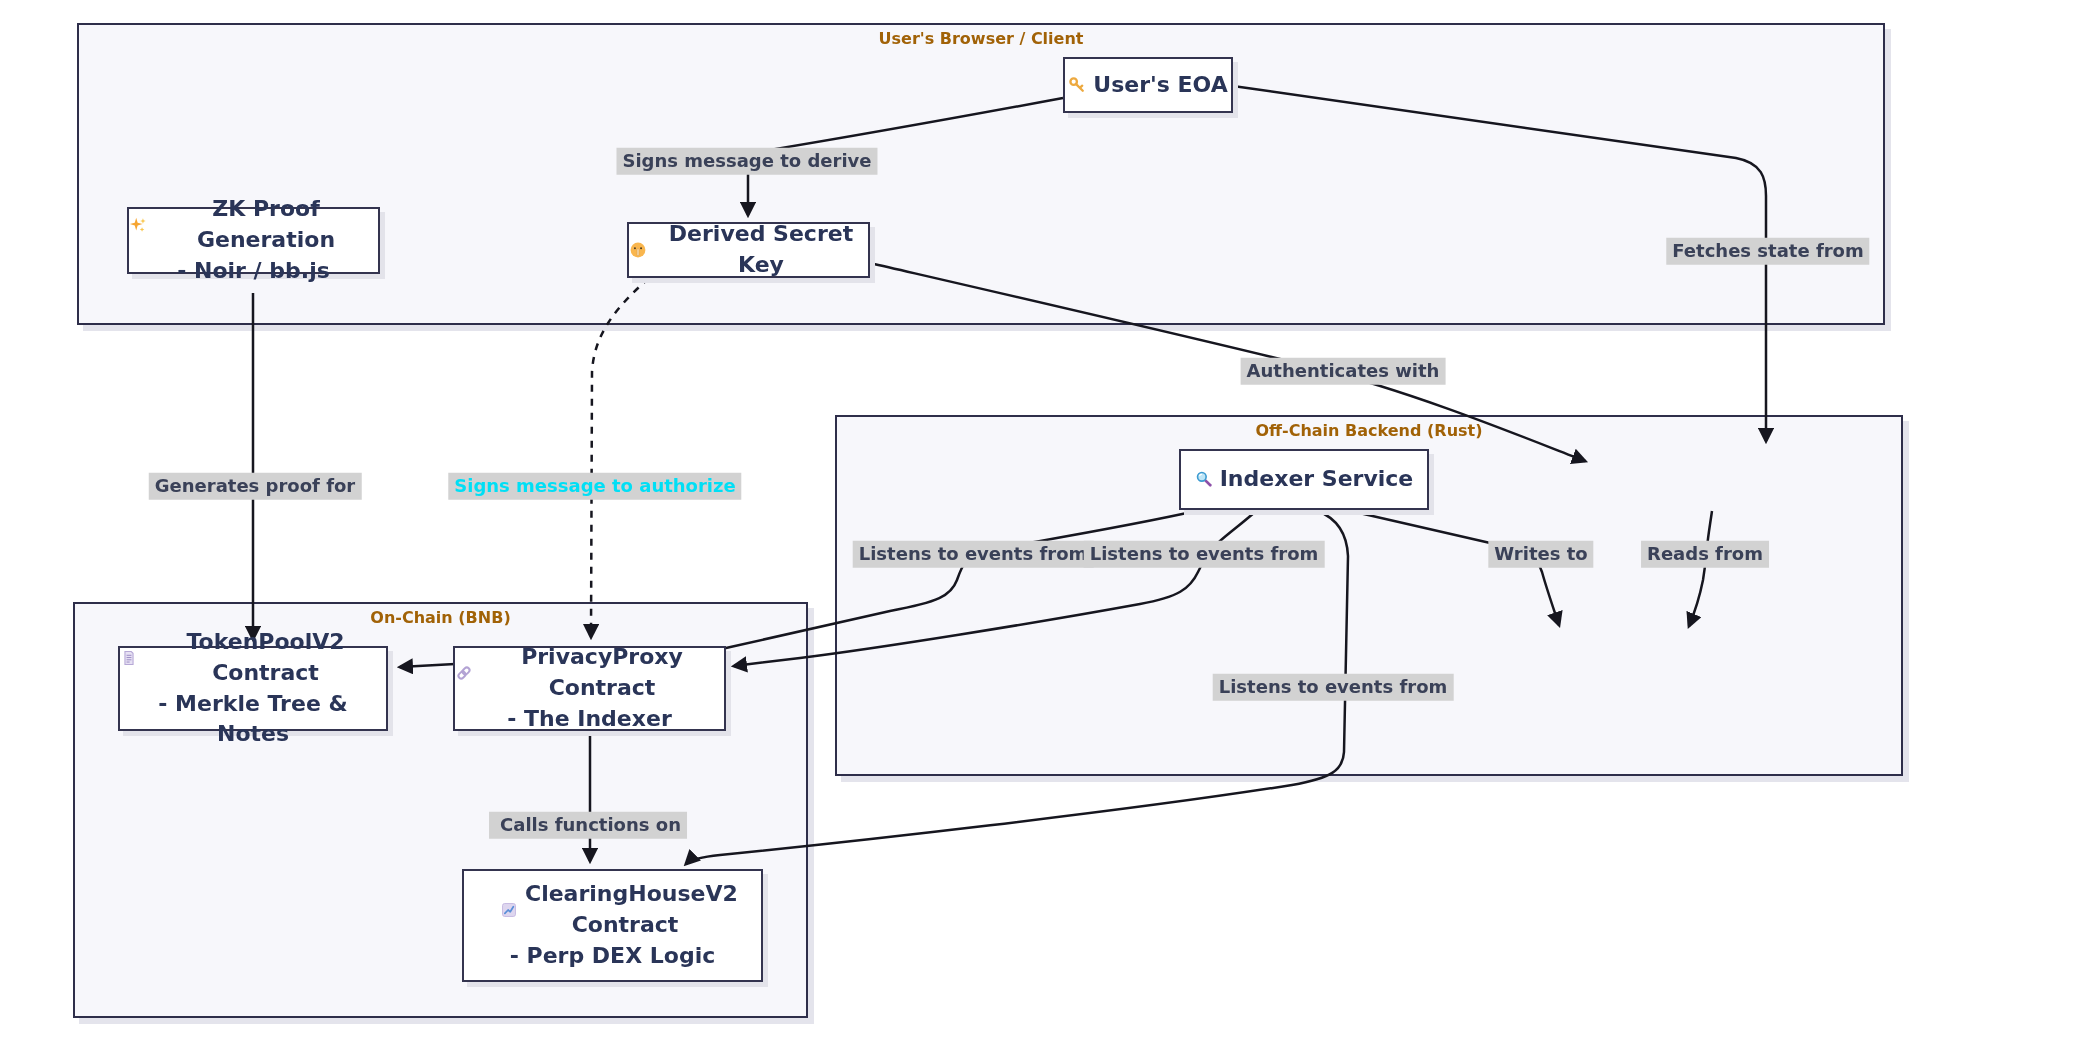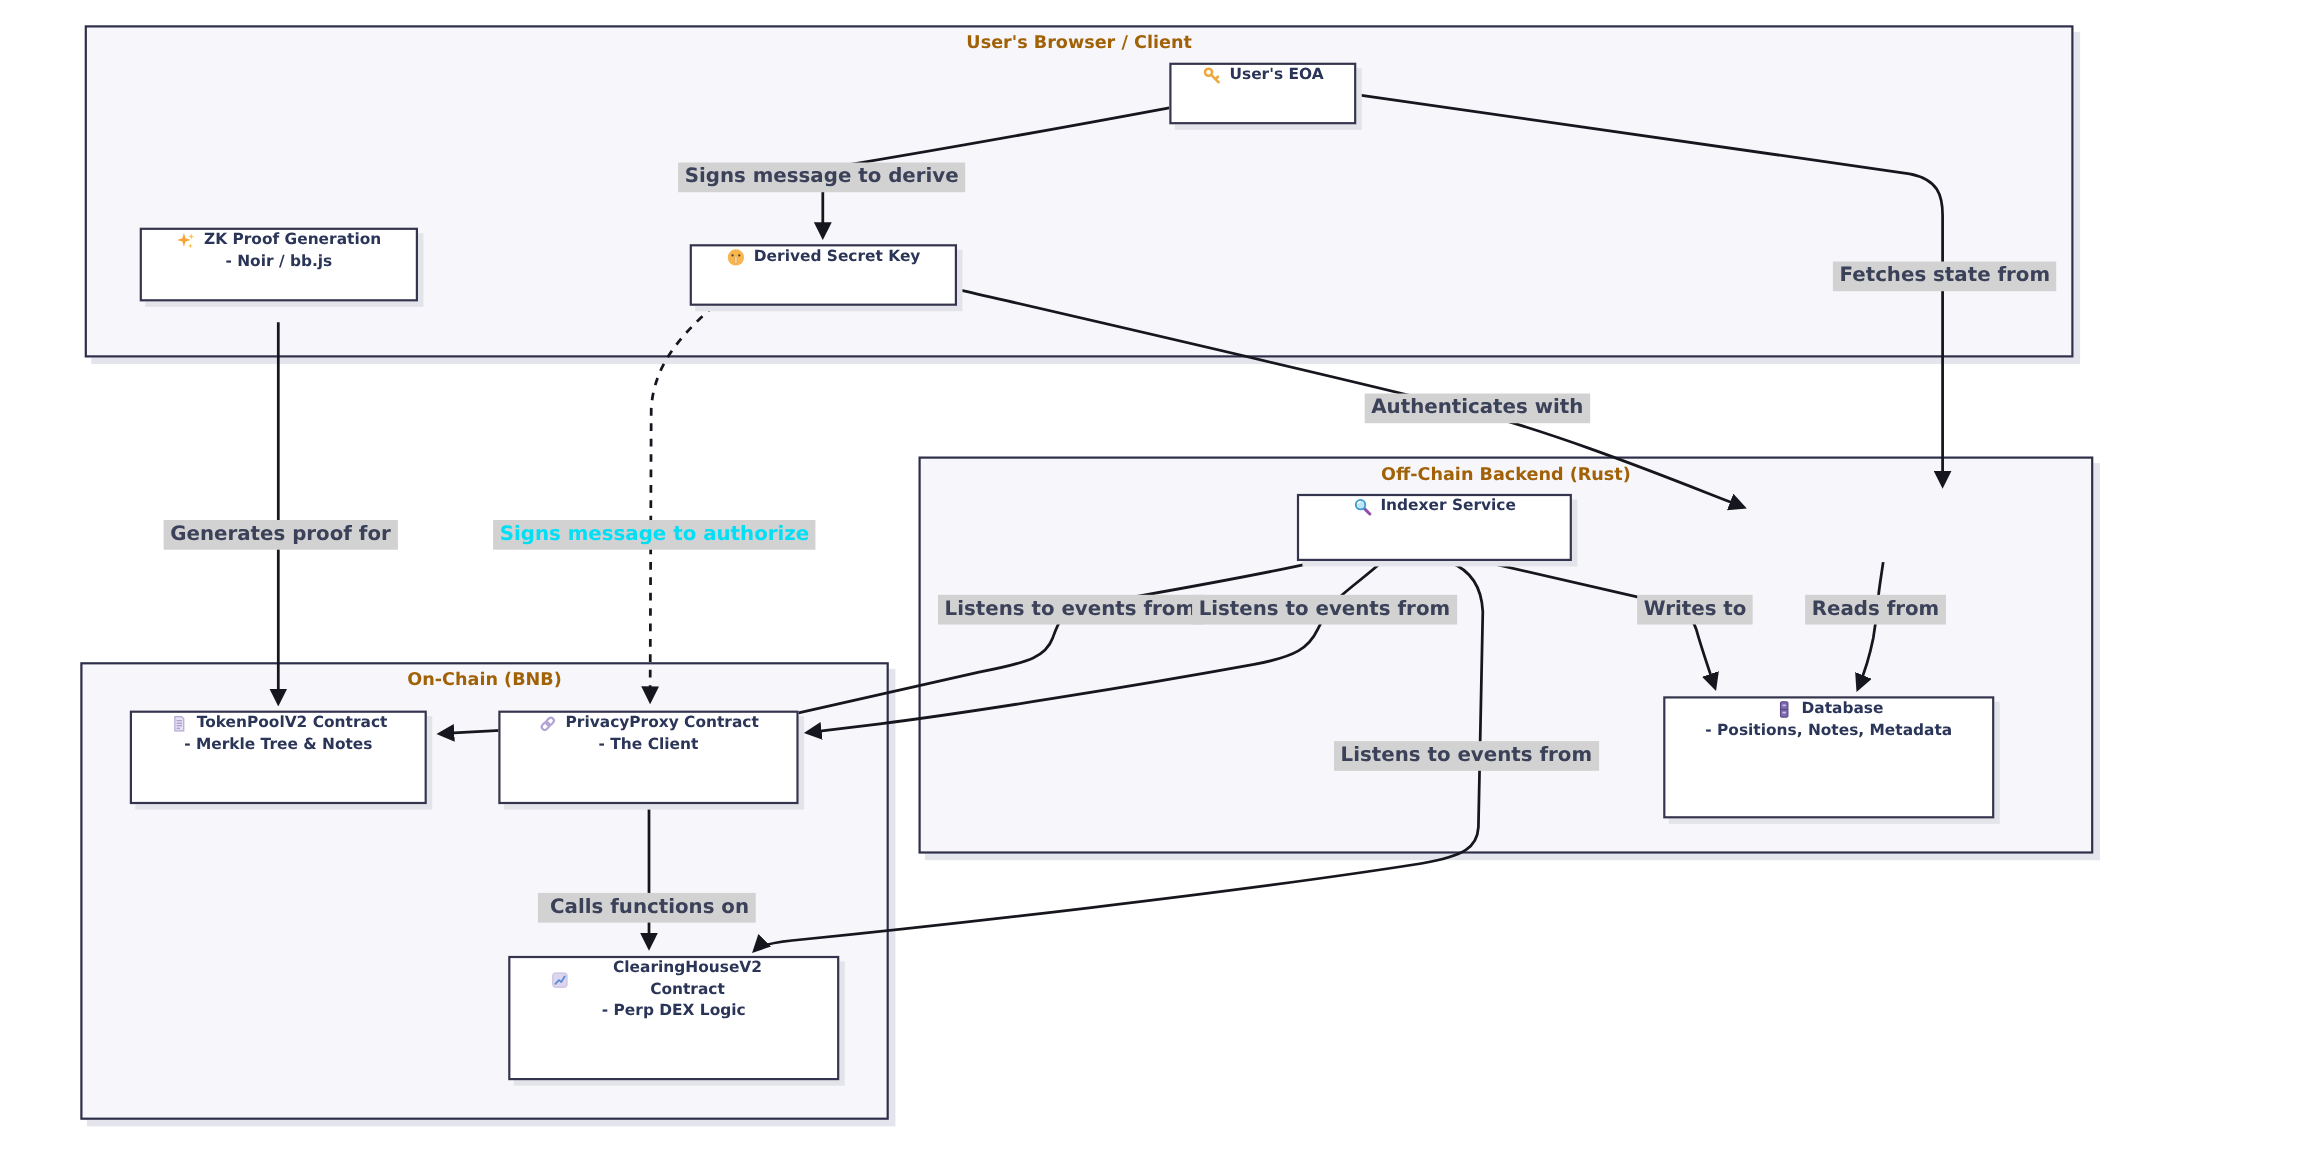--- a/index.html
+++ b/index.html
@@ -43,23 +43,23 @@
   }
   .edge-label.hl{color:var(--c-edge-label-highlight);}
 
   .node{
     position:absolute;
     background:#ffffff;
     border:2px solid var(--c-node-border);
     box-shadow:5px 5px 0 #e3e3ea;
     box-sizing:border-box;
     display:flex;flex-direction:column;
-    align-items:center;
+    align-items:center;justify-content:center;
     color:var(--c-node-text);
-    font-size:14px;font-weight:600;
+    font-size:22px;font-weight:600;
     line-height:1.4;
     text-align:center;
   }
   .node .row{display:flex;align-items:center;justify-content:center;gap:7px;}
   .node .icon{display:inline-flex;width:18px;height:18px;flex:0 0 auto;}
   .node .icon svg{width:18px;height:18px;}
   .node .sub{max-width:92%;}
   #n-clearing .row .lbl{max-width:200px;}
   #n-db .sub{max-width:230px;}
 
@@ -187,34 +187,20 @@
             <path d="M11.5,11.5 L17,17" stroke="#8d4fa8" stroke-width="3" stroke-linecap="round"></path>
             <circle cx="7.6" cy="7.6" r="4.8" fill="#bfe6f7" stroke="#3d9bd1" stroke-width="1.8"></circle>
             <path d="M5.2,6.2 A3 3 0 0 1 7.2,4.8" stroke="#ffffff" stroke-width="1.4" fill="none" stroke-linecap="round"></path>
           </svg>
       </span>
       <span class="lbl">Indexer Service</span>
     </div>
   </div>
 
 
-  <div class="node" id="n-db">
-    <div class="row">
-      <span class="icon">
-        <svg viewBox="0 0 20 20">
-            <rect x="6.2" y="2.2" width="7.6" height="15.6" rx="1.2" fill="#7d68b0" stroke="#56467f" stroke-width="1"></rect>
-            <path d="M6.2,10 L13.8,10" stroke="#56467f" stroke-width="1"></path>
-            <rect x="8.2" y="5" width="3.6" height="1.8" rx="0.6" fill="#cbbfe8"></rect>
-            <rect x="8.2" y="12.2" width="3.6" height="1.8" rx="0.6" fill="#cbbfe8"></rect>
-          </svg>
-      </span>
-      <span class="lbl">Database</span>
-    </div>
-    <div class="sub">- Positions, Notes, Metadata</div>
-  </div>
 
   <div class="node" id="n-tokenpool">
     <div class="row">
       <span class="icon">
         <svg viewBox="0 0 20 20">
             <path d="M5.5,2.8 h7 l2,2 v12.4 h-9 Z" fill="#e6e0f3" stroke="#b6a8d6" stroke-width="1.2"></path>
             <path d="M7.3,7 h5.4 M7.3,9.5 h5.4 M7.3,12 h5.4 M7.3,14.5 h3.4" stroke="#9c8cc4" stroke-width="1.1"></path>
           </svg>
       </span>
       <span class="lbl">TokenPoolV2 Contract</span>
@@ -227,21 +213,21 @@
       <span class="icon">
         <svg viewBox="0 0 20 20">
             <g stroke="#b3a3d4" stroke-width="2.2" fill="none" transform="rotate(-45 10 10)">
               <rect x="2.6" y="7" width="8.4" height="6" rx="3"></rect>
               <rect x="9" y="7" width="8.4" height="6" rx="3"></rect>
             </g>
           </svg>
       </span>
       <span class="lbl">PrivacyProxy Contract</span>
     </div>
-    <div class="sub">- The Client</div>
+    <div class="sub">- The Indexer</div>
   </div>
 
   <div class="node" id="n-clearing">
     <div class="row">
       <span class="icon">
         <svg viewBox="0 0 20 20">
             <rect x="2.8" y="2.8" width="14.4" height="14.4" rx="2.4" fill="#ded6ef" stroke="#c3b6e0" stroke-width="1"></rect>
             <polyline points="5.4,13.8 9,10 11.4,12 14.8,6.4" fill="none" stroke="#5a8fd8" stroke-width="1.9" stroke-linecap="round" stroke-linejoin="round"></polyline>
           </svg>
       </span>

